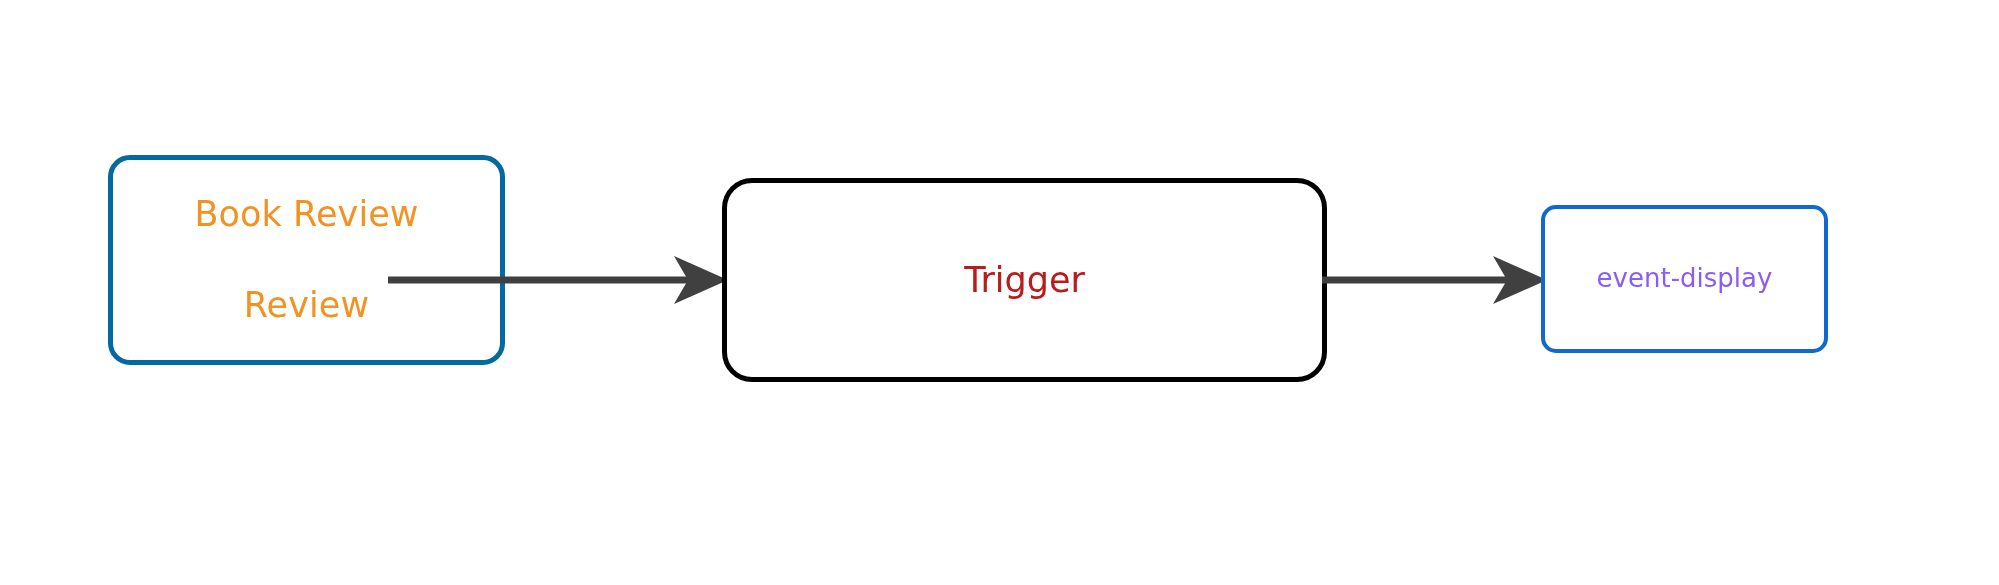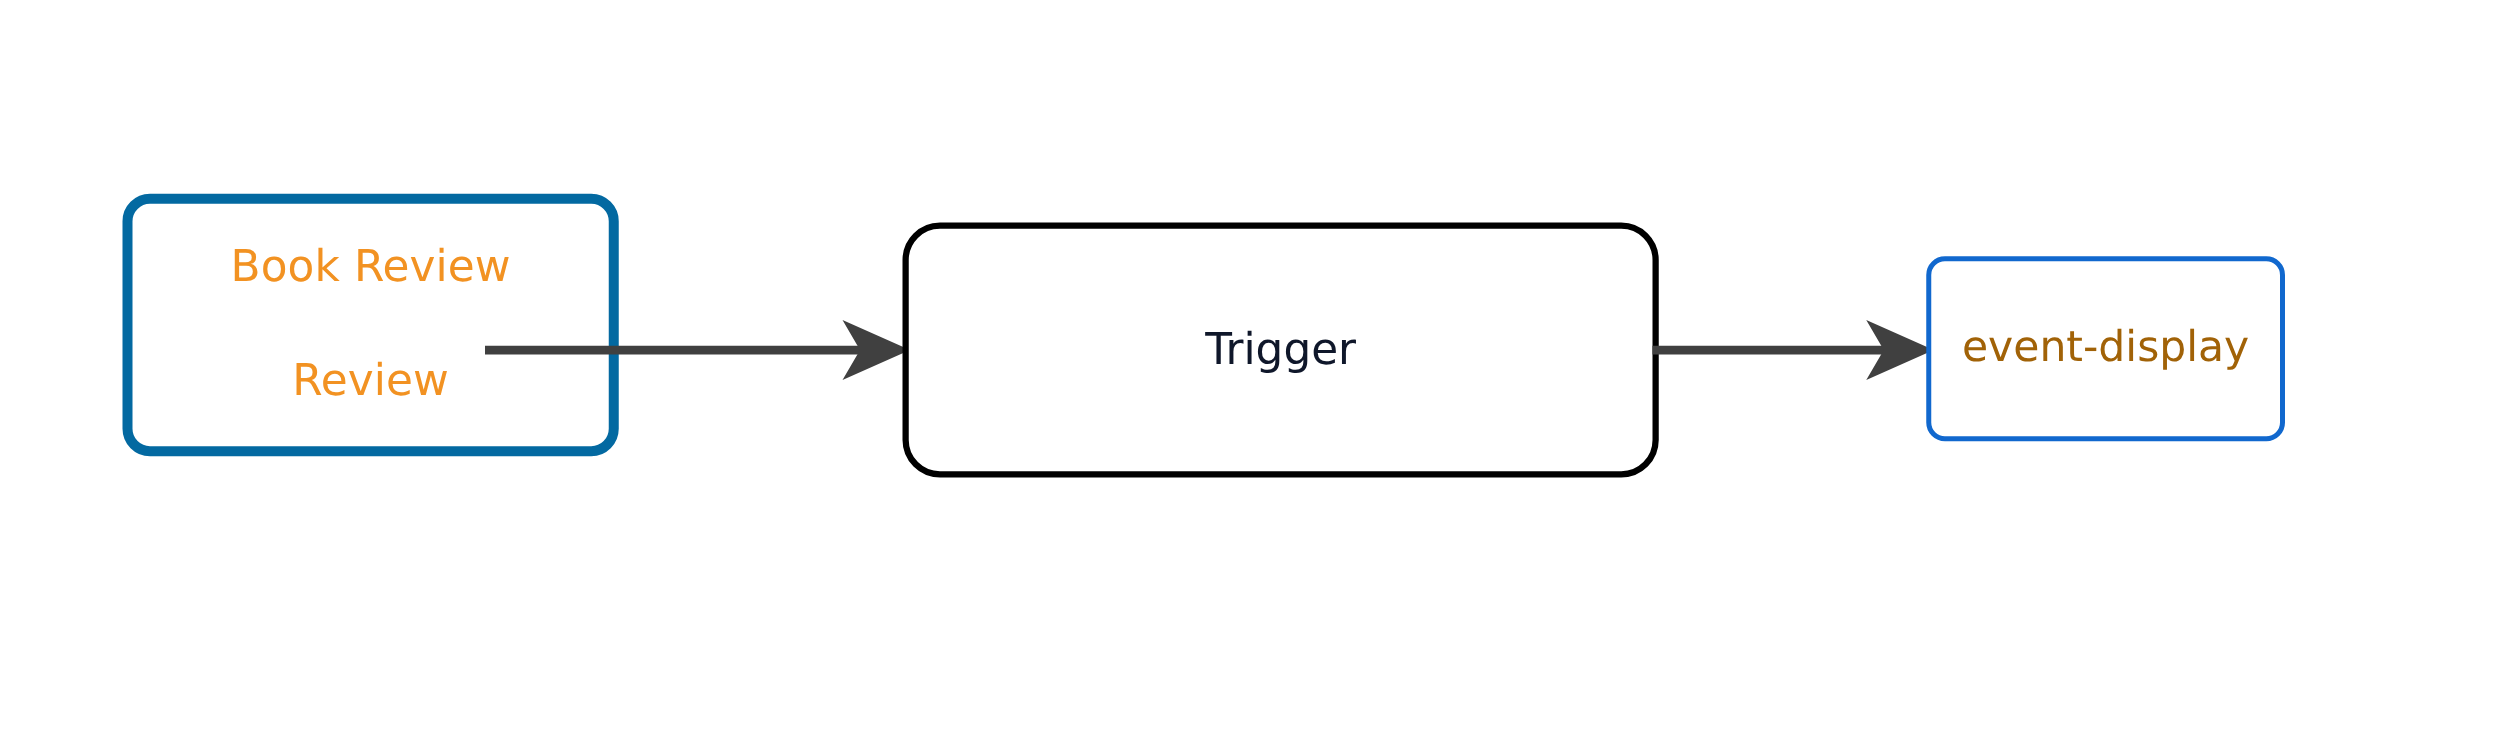--- a/index.html
+++ b/index.html
@@ -33,54 +33,54 @@
     line-height: 1.28;
   }
 
   .node .line {
     display: block;
     white-space: pre;
   }
 
   
   #node-broker {
-    left: 98px;
+    left: 108px;
     top: 155px;
     width: 397px;
     height: 210px;
-    border: 8px solid #0369a1;
+    border: 5px solid #0369a1;
     border-radius: 22px;
     color: #f29222;
     font-size: 35px;
     letter-spacing: 0.1px;
     gap: 46px;
   }
 
   
   #node-trigger {
     left: 722px;
     top: 178px;
     width: 605px;
     height: 204px;
     border: 5px solid #000000;
     border-radius: 30px;
-    color: #0f172a;
+    color: #b91c1c;
     font-size: 35px;
   }
 
   
   #node-sink {
     left: 1541px;
     top: 205px;
     width: 287px;
     height: 148px;
     border: 4px solid #1168ce;
     border-radius: 15px;
-    color: #a16207;
-    font-size: 34px;
+    color: #8b5cf6;
+    font-size: 26px;
   }
 
   
   .edge {
     position: absolute;
     height: 40px;
     overflow: visible;
   }
   #edge-broker-trigger {
     left: 388px;

